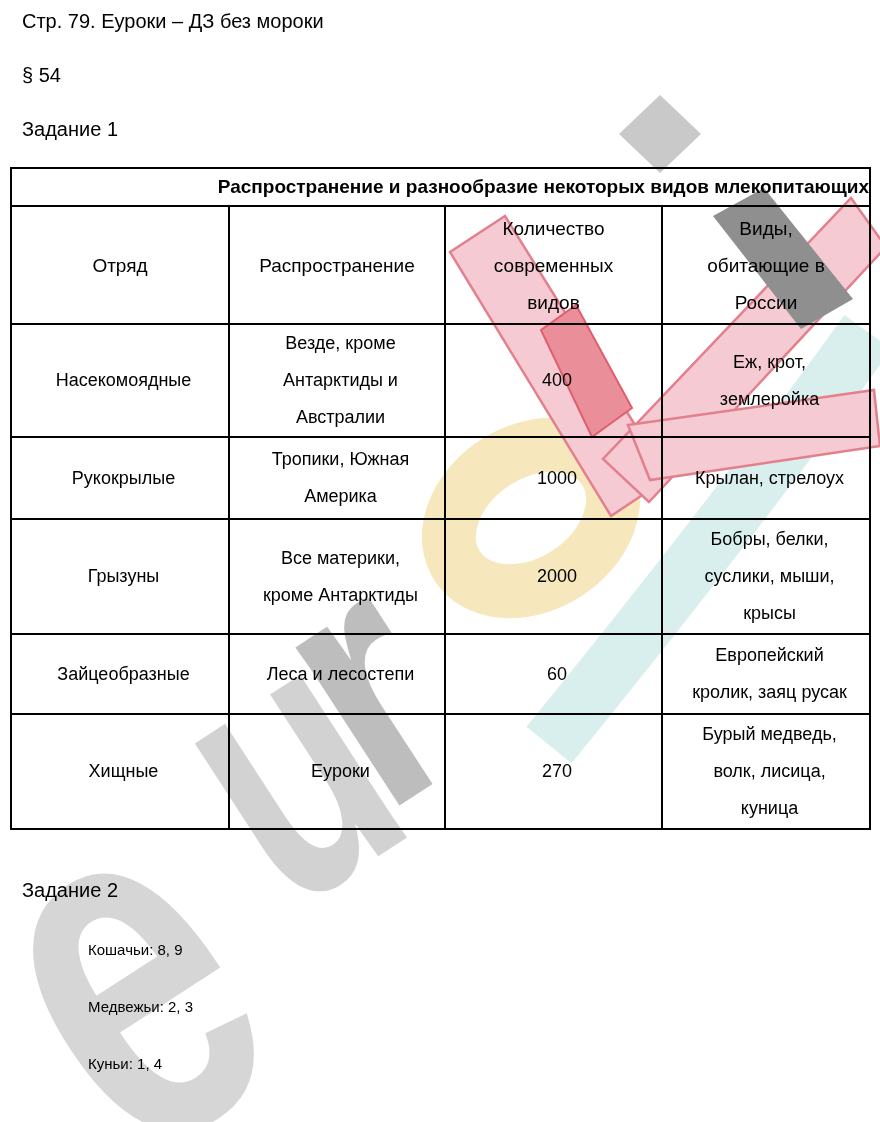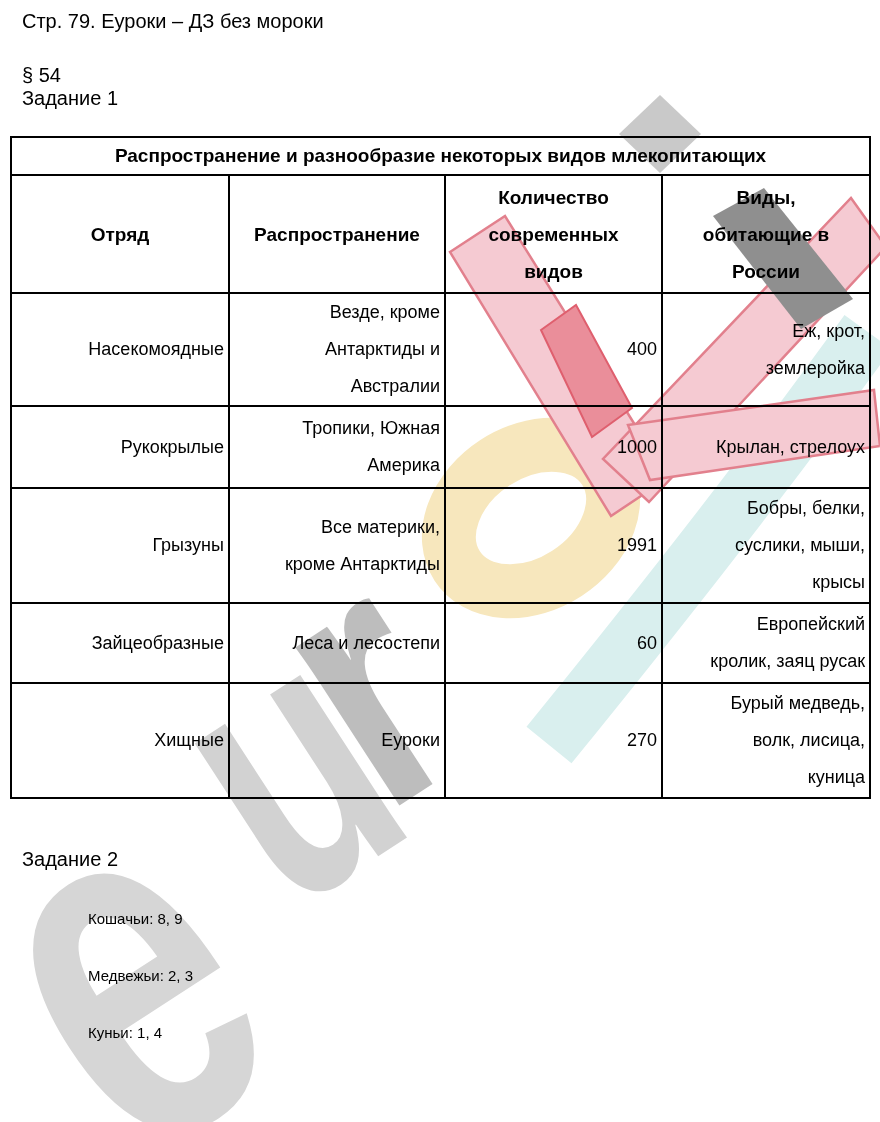--- a/index.html
+++ b/index.html
@@ -33,56 +33,56 @@
     z-index: 1;
     padding: 10px 10px 0 10px;
   }
   .h {
     font-weight: normal;
     font-size: 20px;
     line-height: 23px;
     margin: 0 0 0 12px;
   }
   .h.sec { margin-top: 31px; }
-  .h.task { }
+  .h.task { margin-top: 31px; }
   .h.task2 { margin-top: 49px; }
 
   table.mammals {
     border-collapse: collapse;
     table-layout: fixed;
     width: 859px;
     margin-top: 26px;
     background: transparent;
   }
   table.mammals th, table.mammals td {
     border: 2px solid #000;
     padding: 0;
     background: transparent;
   }
   tr.title-row td {
     height: 36px;
-    text-align: center;
+    text-align: right;
     vertical-align: middle;
     font-weight: bold;
     font-size: 19px;
   }
   tr.head-row th {
     height: 116px;
     text-align: center;
     vertical-align: middle;
-    font-weight: bold;
+    font-weight: normal;
     font-size: 19px;
     line-height: 37px;
     white-space: pre-line;
   }
   tbody.data td {
     font-size: 18px;
     line-height: 37px;
     vertical-align: middle;
-    text-align: right;
+    text-align: center;
     padding-left: 11px;
     padding-right: 4px;
     white-space: pre-line;
   }
   tbody.data tr:nth-child(1) { height: 111px; }
   tbody.data tr:nth-child(2) { height: 82px; }
   tbody.data tr:nth-child(3) { height: 115px; }
   tbody.data tr:nth-child(4) { height: 80px; }
   tbody.data tr:nth-child(5) { height: 115px; }
 
@@ -164,21 +164,21 @@
             <td>Рукокрылые</td>
             <td>Тропики, Южная
 Америка</td>
             <td>1000</td>
             <td>Крылан, стрелоух</td>
           </tr>
           <tr>
             <td>Грызуны</td>
             <td>Все материки,
 кроме Антарктиды</td>
-            <td>1991</td>
+            <td>2000</td>
             <td>Бобры, белки,
 суслики, мыши,
 крысы</td>
           </tr>
           <tr>
             <td>Зайцеобразные</td>
             <td>Леса и лесостепи</td>
             <td>60</td>
             <td>Европейский
 кролик, заяц русак</td>

